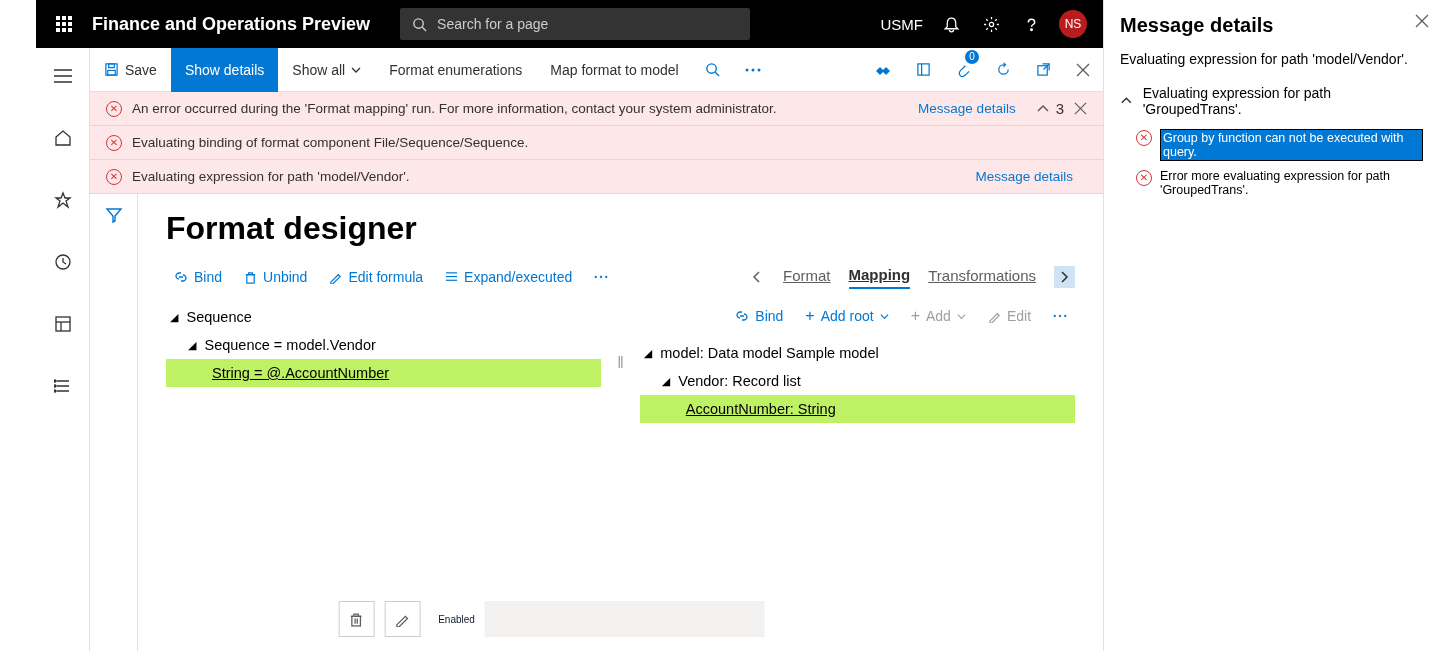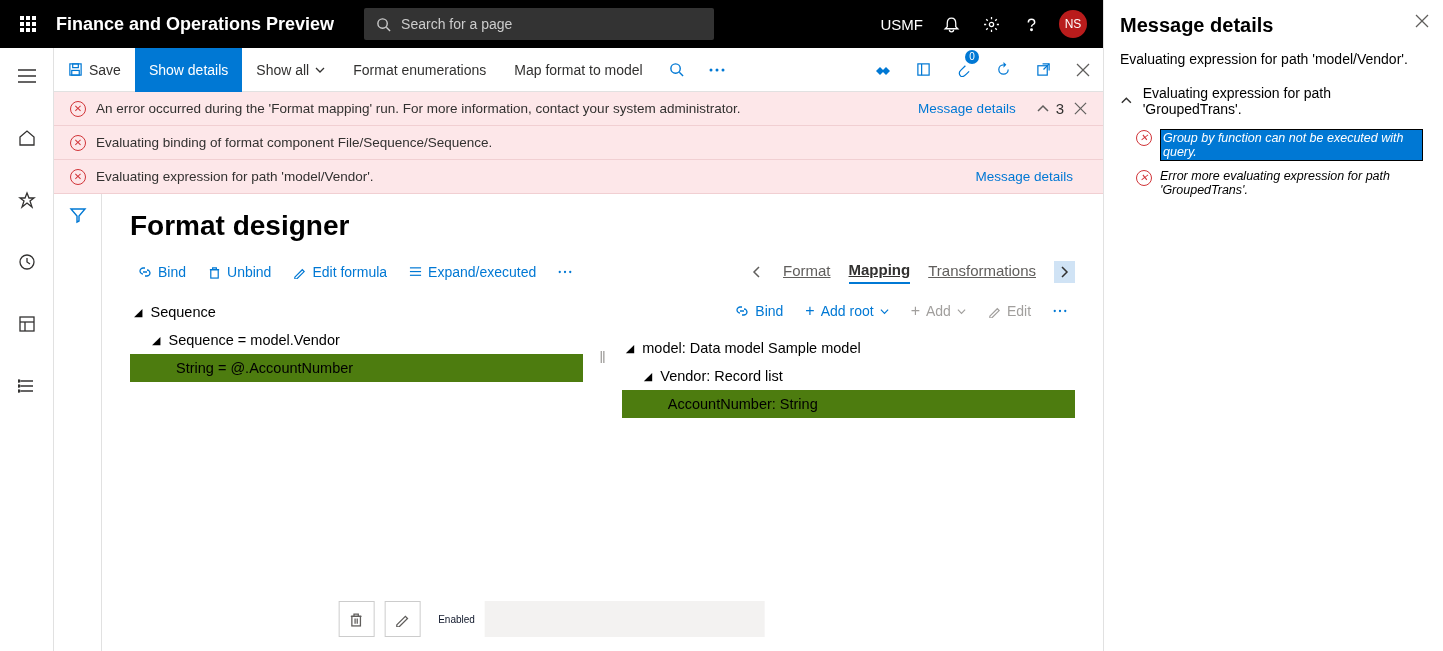--- a/index.html
+++ b/index.html
@@ -1,19 +1,19 @@
 <!DOCTYPE html>
 <html><head>
 <meta charset="utf-8">
 <style>
 * { box-sizing: border-box; margin: 0; padding: 0; font-family: "Segoe UI", Arial, sans-serif; }
 body { width: 1443px; height: 651px; overflow: hidden; background: #fff; display: flex; }
 
 
-.app { flex: 1; display: flex; flex-direction: column; height: 100%; position: relative; }
+.app { flex: 1; display: flex; flex-direction: column; height: 100%; position: relative; padding-left: 36px; }
 
 
 .topbar { height: 48px; background: #000; color: #fff; display: flex; align-items: center; padding: 0 8px; }
 .topbar .waffle { width: 40px; height: 40px; display: flex; align-items: center; justify-content: center; cursor: pointer; }
 .topbar .app-title { font-size: 18px; font-weight: 600; margin-left: 8px; margin-right: 30px; }
 .topbar .searchbox { background: #333; border-radius: 2px; height: 32px; display: flex; align-items: center; padding: 0 12px; width: 350px; cursor: text; }
 .topbar .searchbox .sicon { margin-right: 10px; }
 .topbar .searchbox span.ph { color: #ccc; font-size: 14px; }
 .topbar .spacer { flex: 1; }
 .topbar .entity { font-size: 15px; margin-right: 8px; }
@@ -44,55 +44,55 @@
 .errlink { color: #0078d4; cursor: pointer; margin-right: 14px; font-size: 13.5px; }
 .errbar .collapse { cursor: pointer; color: #605e5c; margin: 0 6px; }
 .errbar .count { font-size: 15px; color: #323130; margin-right: 10px; }
 .errbar .close { cursor: pointer; color: #605e5c; }
 
 
 .designer-wrap { flex: 1; display: flex; overflow: hidden; }
 .filter-col { width: 48px; border-right: 1px solid #e1e1e1; display: flex; justify-content: center; padding-top: 12px; color: #0078d4; }
 .designer { flex: 1; padding: 16px 28px; overflow: auto; }
 .breadcrumb { font-size: 13px; color: #605e5c; margin-bottom: 4px; }
-.page-title { font-size: 28px; font-weight: 600; margin-bottom: 18px; }
+.page-title { font-size: 32px; font-weight: 600; margin-bottom: 18px; }
 
 .toolbar-row { display: flex; align-items: center; gap: 6px; margin-bottom: 14px; }
 .tbtn { color: #0078d4; font-size: 14px; padding: 4px 8px; display: inline-flex; align-items: center; gap: 6px; cursor: pointer; }
 .tbtn.dis { color: #a19f9d; cursor: default; }
 .toolbar-row .tabgroup { margin-left: auto; display: flex; gap: 18px; align-items: center; }
 .tabgroup .tab { font-size: 15px; color: #605e5c; cursor: pointer; padding-bottom: 4px; text-decoration: underline; }
 .tabgroup .tab.active { color: #323130; border-bottom: 2px solid #0078d4; font-weight: 600; }
 .tabgroup .nav-arrow { color: #605e5c; cursor: pointer; padding: 0 4px; }
 .tabgroup .nav-arrow.rt { background: #d0e3f5; padding: 4px 6px; }
 
 .two-pane { display: flex; gap: 12px; }
 .pane { flex: 1; }
 .tree-node { font-size: 14.5px; padding: 6px 4px; display: flex; align-items: center; gap: 8px; cursor: pointer; }
 .tree-node .caret { font-size: 11px; }
-.tree-node.sel { background: #4d7c0f; }
+.tree-node.sel { background: #bef264; text-decoration: underline; }
 .tree-indent-1 { padding-left: 22px; }
 .tree-indent-2 { padding-left: 46px; }
 
 .pane2-toolbar { display: flex; gap: 6px; margin-bottom: 10px; justify-content: flex-end; }
 .vdivider { display: flex; align-items: center; color: #a19f9d; padding: 0 4px; cursor: col-resize; }
 
 
 .bottom-tools { position: absolute; bottom: 14px; left: 50%; transform: translateX(-50%); display: flex; align-items: center; gap: 10px; }
 .btool { width: 36px; height: 36px; border: 1px solid #ccc; display: flex; align-items: center; justify-content: center; cursor: pointer; background: #fff; }
 .enabled-lbl { font-size: 10px; color: #0f172a; margin-left: 8px; }
 .enabled-box { height: 36px; width: 280px; border: none; background: #f3f2f1; }
 
 
 .sidepanel { width: 340px; border-left: 1px solid #e1e1e1; display: flex; flex-direction: column; padding: 14px 16px 10px 16px; position: relative; background:#fff; }
 .sidepanel .close { position: absolute; top: 14px; right: 14px; cursor: pointer; color: #605e5c; }
 .sidepanel h2 { font-size: 20px; font-weight: 600; margin-bottom: 14px; }
 .sidepanel .eval { font-size: 14px; margin-bottom: 18px; }
 .sidepanel .grp-hdr { display: flex; align-items: center; gap: 10px; font-size: 14px; margin-bottom: 12px; cursor: pointer; }
-.sidepanel .msg-item { display: flex; gap: 8px; font-size: 12.5px; margin-left: 16px; margin-bottom: 8px; padding-right: 4px; font-style: italic; }
+.sidepanel .msg-item { display: flex; gap: 8px; font-size: 12.5px; margin-left: 16px; margin-bottom: 8px; padding-right: 4px; }
 .sidepanel .msg-item.sel span.txt { background: #0078d4; color: #fff; padding: 1px 2px; border: 1px solid #000; }
 .sidepanel .msg-item .xc { flex-shrink: 0; margin-top: 1px; }
 
 svg { display: block; }
 .xcircle { width: 16px; height: 16px; border: 1.5px solid #d13438; border-radius: 50%; display: inline-flex; align-items: center; justify-content: center; color: #d13438; font-size: 11px; flex-shrink: 0; }
 .xcircle::before { content: "✕"; font-size: 10px; line-height: 1; }
 </style>
 </head>
 <body>
 

